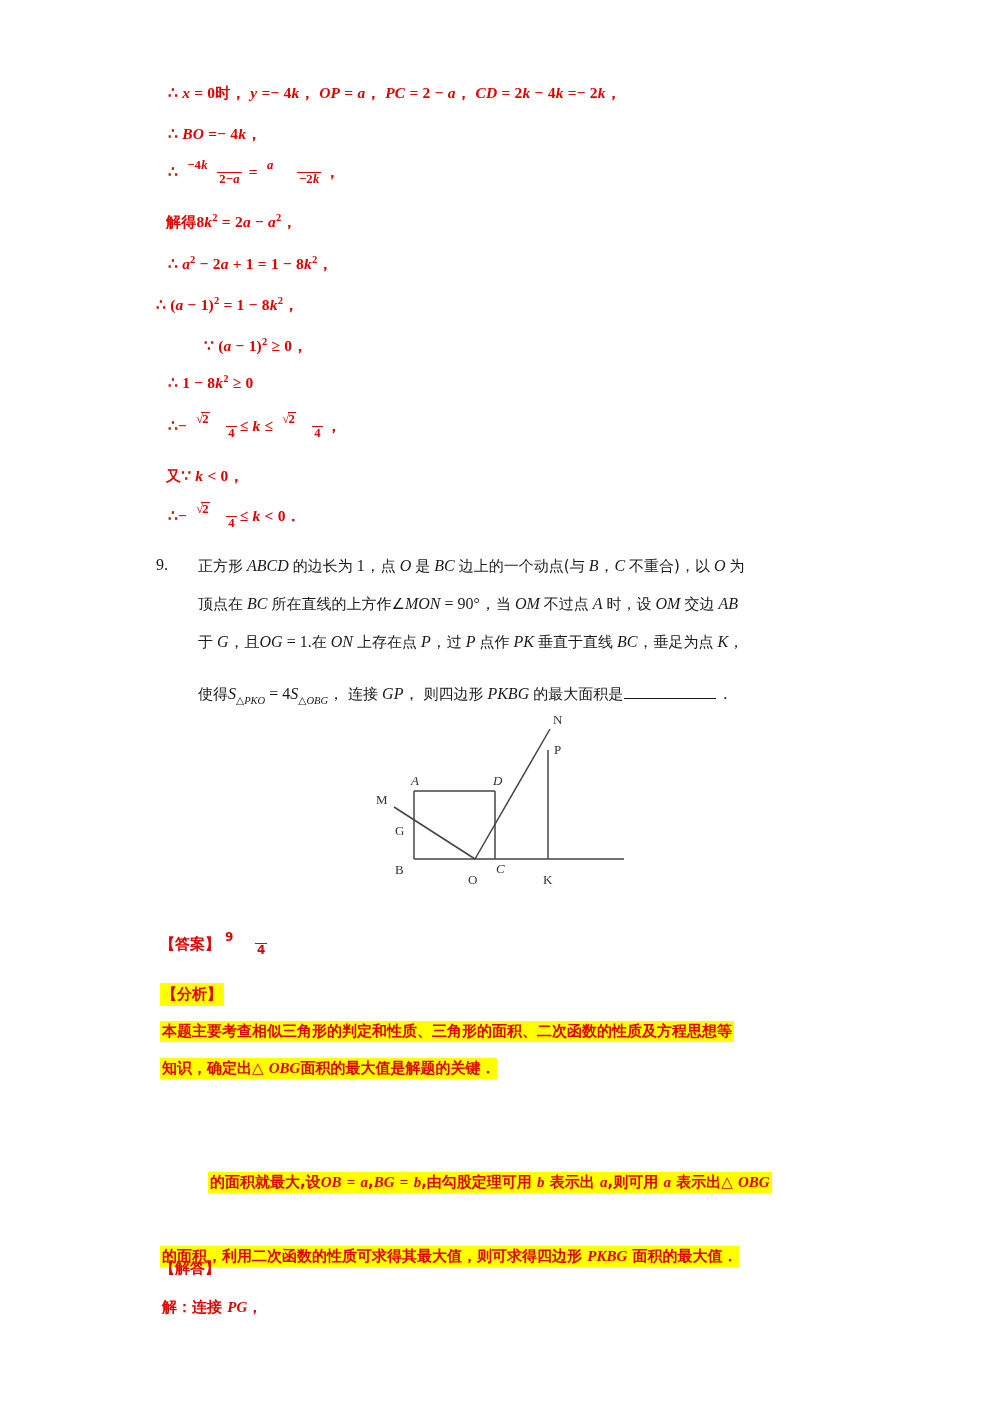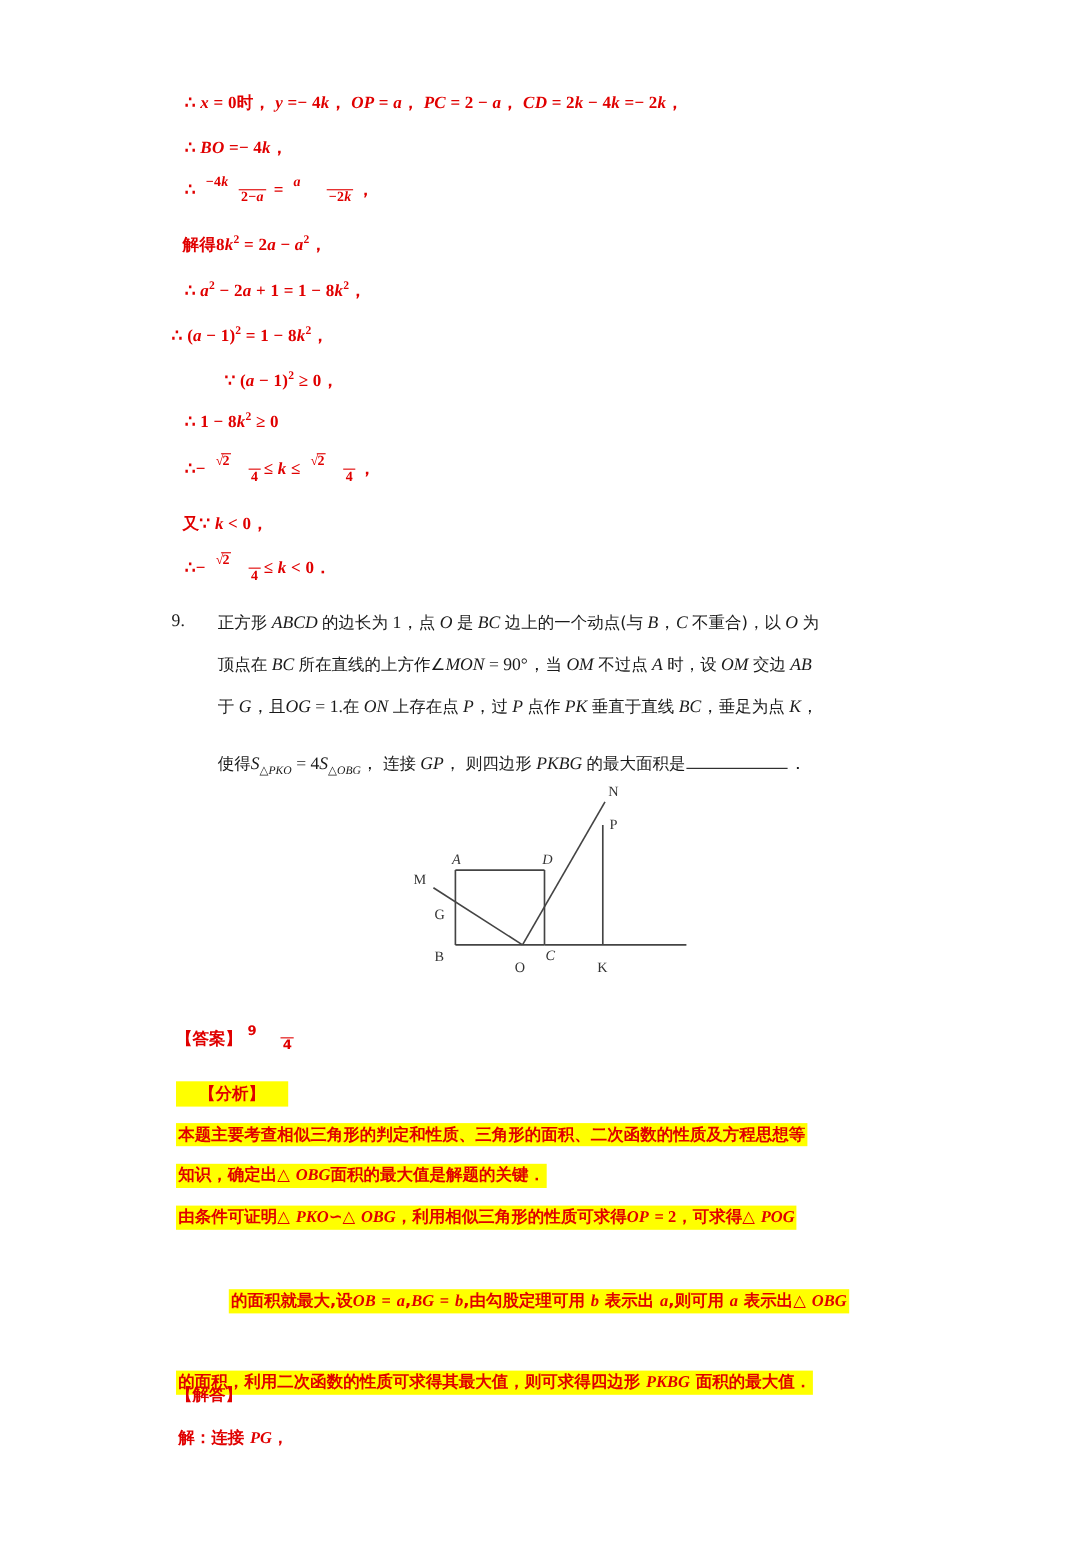--- a/index.html
+++ b/index.html
@@ -248,33 +248,30 @@
     </svg>
   </div>
 
   <div class="lbl" style="left:160px; top:932px;">
     <span>【答案】</span><span class="frac" style="font-size:.8em;">
         <span class="num">9</span>
         <span class="den">4</span>
       </span>
   </div>
 
-  <div class="lbl hl" style="left:160px; top:983px; padding:2px 21px;">【分析】</div>
+  <div class="lbl hl" style="left:160px; top:983px; padding:2px 2px;">【分析】</div>
 
   <div class="para hl" style="top:1021px;">
     本题主要考查相似三角形的判定和性质、三角形的面积、二次函数的性质及方程思想等
   </div>
 
   <div class="para hl" style="top:1058px;">
     知识，确定出△ <span class="mi">OBG</span>面积的最大值是解题的关键．
   </div>
 
-  <div class="para hl" style="top:1096px;">
-    由条件可证明△ <span class="mi">PKO</span>∽△ <span class="mi">OBG</span>，利用相似三角形的性质可求得<span class="mi">OP</span> <span class="mn">= 2</span>，可求得△ <span class="mi">POG</span>
-  </div>
 
 
   <div class="para hl" style="top:1172px;margin-left:48px;">
     的面积就最大,设<span class="mi">OB</span> <span class="mn">=</span> <span class="mi">a</span>,<span class="mi">BG</span> <span class="mn">=</span> <span class="mi">b</span>,由勾股定理可用 <span class="mi">b</span> 表示出 <span class="mi">a</span>,则可用 <span class="mi">a</span> 表示出△ <span class="mi">OBG</span>
   </div>
 
   <div class="para hl" style="top:1210px;margin-top:36px;">
     的面积，利用二次函数的性质可求得其最大值，则可求得四边形 <span class="mi">PKBG</span> 面积的最大值．
   </div>
 

